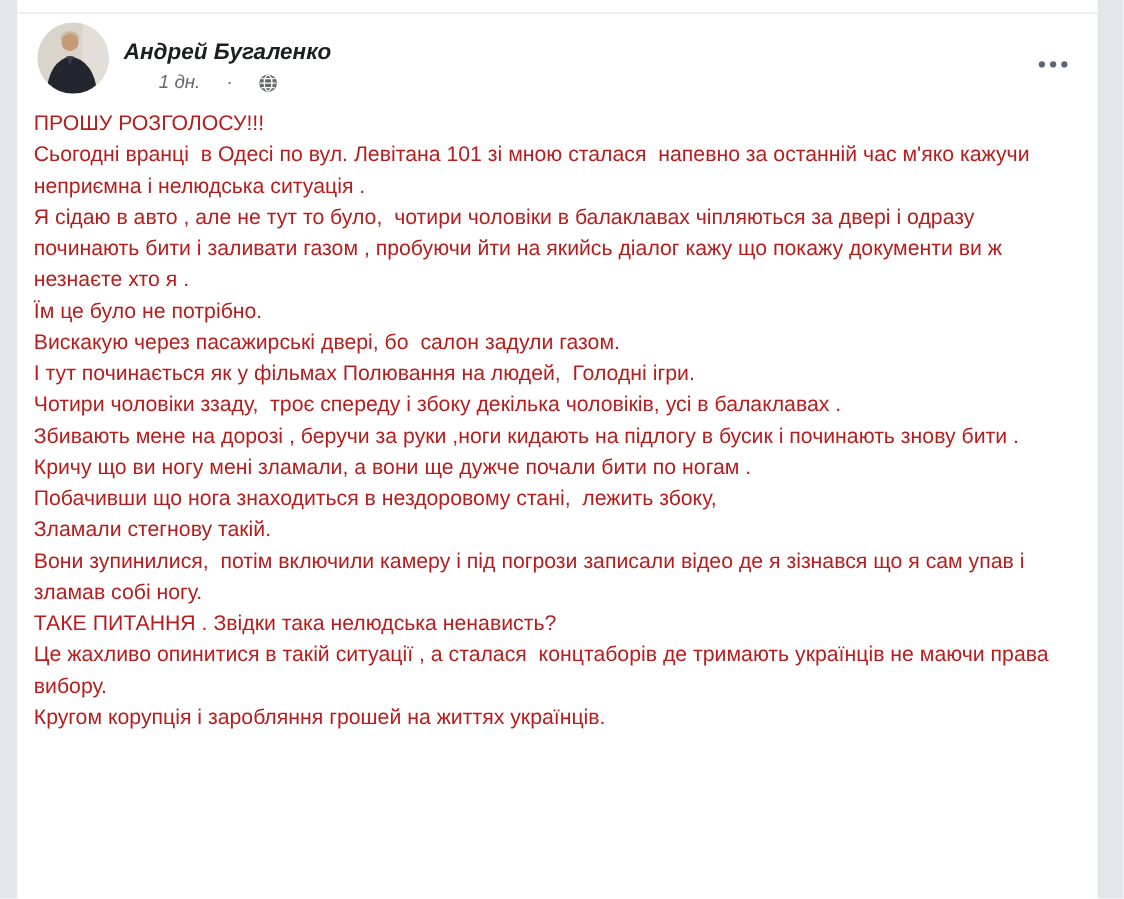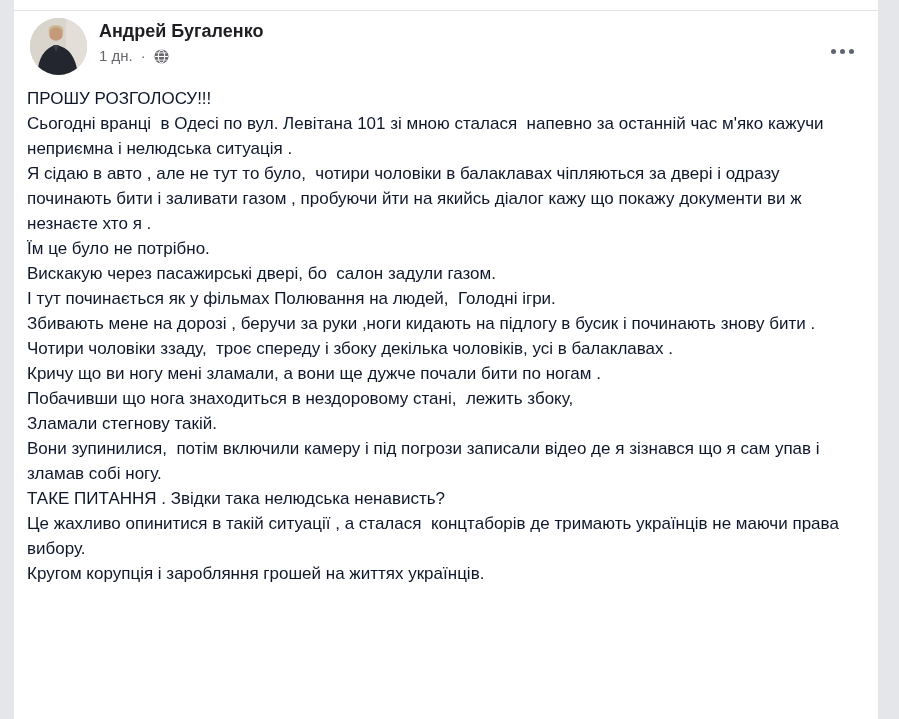--- a/index.html
+++ b/index.html
@@ -6,34 +6,34 @@
   body{
     width:899px;height:719px;position:relative;overflow:hidden;
     background:#ffffff;
     font-family:"Liberation Sans","DejaVu Sans",sans-serif;
     -webkit-font-smoothing:antialiased;
   }
   .gutter-left{position:absolute;left:0;top:0;width:14px;height:719px;background:#e4e6e9;}
   .gutter-right{position:absolute;right:0;top:0;width:21px;height:719px;background:#e4e6e9;}
   .card{position:absolute;left:14px;right:21px;top:0;bottom:0;background:#ffffff;}
   .top-divider{height:0;border-top:1px solid #e2e4e8;margin-top:10px;}
-  .post-header{display:flex;align-items:flex-start;padding:7px 16px 0 16px;position:relative;}
+  .post-header{display:flex;align-items:flex-end;padding:7px 16px 0 16px;position:relative;font-style:italic;}
   .avatar{
     width:57px;height:57px;border-radius:50%;overflow:hidden;flex:0 0 57px;
     cursor:pointer;background:#d9d5cf;
   }
   .avatar svg{display:block;}
   .header-info{margin-left:12px;padding-top:2px;}
   .author{font-size:18px;font-weight:700;color:#1c1e21;line-height:23px;cursor:pointer;}
-  .meta{display:flex;align-items:center;gap:8px;margin-top:3px;font-size:15px;color:#65676b;line-height:19px;}
+  .meta{display:flex;align-items:center;gap:21px;margin-top:3px;font-size:15px;color:#65676b;line-height:19px;margin-left:28px;}
   .meta .sep{color:#65676b;}
   .globe{width:15px;height:15px;margin-top:1px;}
   .more-btn{position:absolute;right:22px;top:32px;display:flex;gap:4px;padding:6px 2px;cursor:pointer;align-items:center;}
   .more-btn .dot{width:5px;height:5px;border-radius:50%;background:#5f6570;}
-  .post-body{padding:11px 16px 0 13px;font-size:17px;line-height:25px;color:#0f172a;}
+  .post-body{padding:11px 16px 0 13px;font-size:17px;line-height:25px;color:#b91c1c;}
   .post-line{white-space:pre-wrap;margin:0;}
 </style>
 </head>
 <body>
 
 <div class="gutter-left"></div>
 <div class="gutter-right"></div>
 
 <div class="card">
   <div class="top-divider"></div>
@@ -70,22 +70,22 @@
     </div>
   </div>
 
   <div class="post-body">
       <div class="post-line">ПРОШУ РОЗГОЛОСУ!!!</div>
       <div class="post-line">Сьогодні вранці  в Одесі по вул. Левітана 101 зі мною сталася  напевно за останній час м'яко кажучи неприємна і нелюдська ситуація .</div>
       <div class="post-line">Я сідаю в авто , але не тут то було,  чотири чоловіки в балаклавах чіпляються за двері і одразу починають бити і заливати газом , пробуючи йти на якийсь діалог кажу що покажу документи ви ж незнаєте хто я .</div>
       <div class="post-line">Їм це було не потрібно.</div>
       <div class="post-line">Вискакую через пасажирські двері, бо  салон задули газом.</div>
       <div class="post-line">І тут починається як у фільмах Полювання на людей,  Голодні ігри.</div>
+      <div class="post-line">Чотири чоловіки ззаду,  троє спереду і збоку декілька чоловіків, усі в балаклавах .</div>
       <div class="post-line">Збивають мене на дорозі , беручи за руки ,ноги кидають на підлогу в бусик і починають знову бити .</div>
-      <div class="post-line">Чотири чоловіки ззаду,  троє спереду і збоку декілька чоловіків, усі в балаклавах .</div>
       <div class="post-line">Кричу що ви ногу мені зламали, а вони ще дужче почали бити по ногам .</div>
       <div class="post-line">Побачивши що нога знаходиться в нездоровому стані,  лежить збоку,</div>
       <div class="post-line">Зламали стегнову такій.</div>
       <div class="post-line">Вони зупинилися,  потім включили камеру і під погрози записали відео де я зізнався що я сам упав і зламав собі ногу.</div>
       <div class="post-line">ТАКЕ ПИТАННЯ . Звідки така нелюдська ненависть?</div>
       <div class="post-line">Це жахливо опинитися в такій ситуації , а сталася  концтаборів де тримають українців не маючи права вибору.</div>
       <div class="post-line">Кругом корупція і заробляння грошей на життях українців.</div>
     </div>
 </div>
 

